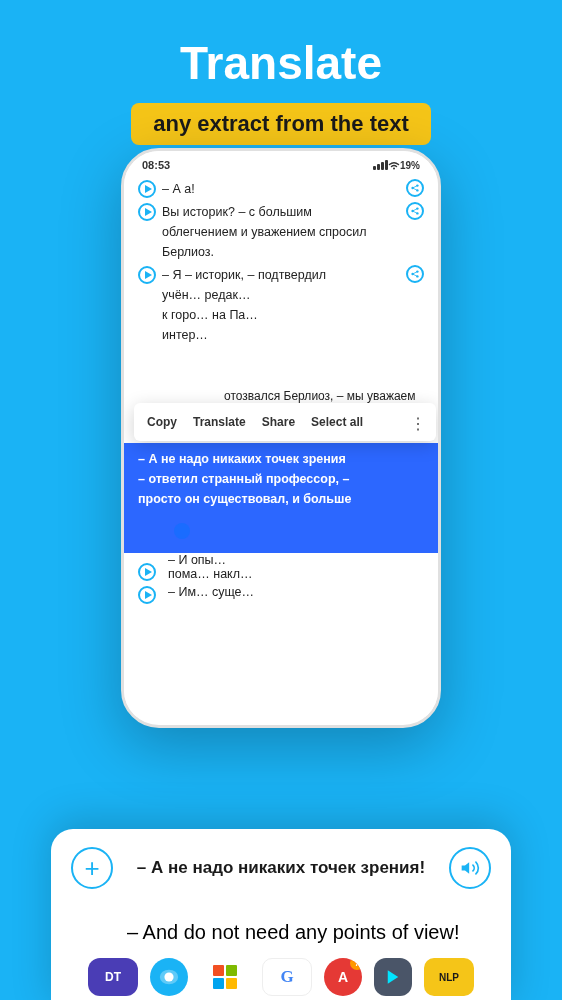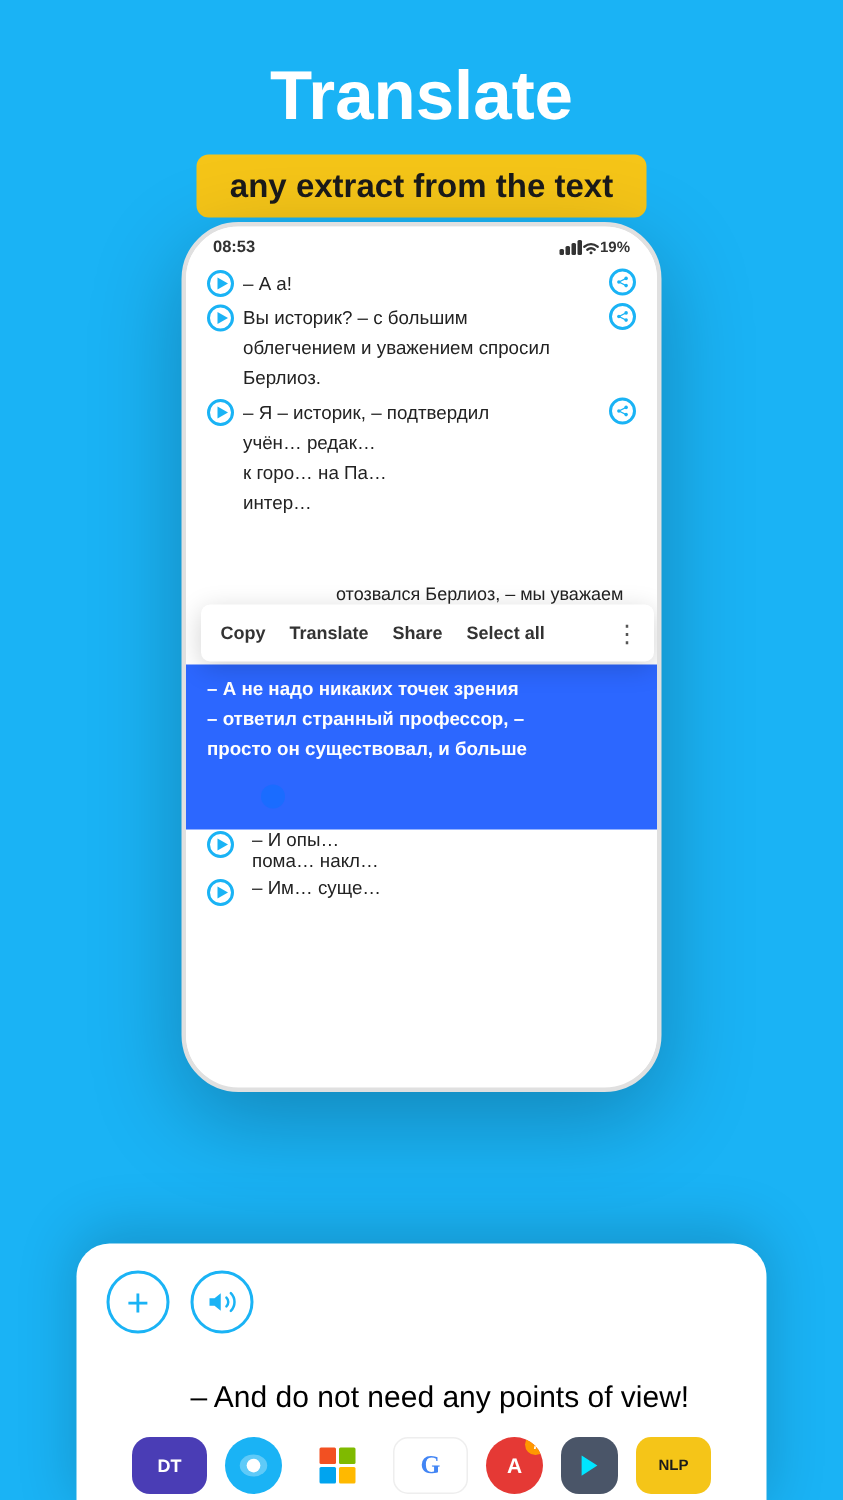--- a/index.html
+++ b/index.html
@@ -403,37 +403,38 @@
       <div class="blue-text-region"></div>
       <div class="blue-text-content">
         – А не надо никаких точек зрения<br>
         – ответил странный профессор, –<br>
         просто он существовал, и больше
       </div>
 
       <div class="cursor-dot"></div>
 
       <div style="position:absolute;top:378px;left:14px;right:14px;z-index:4;font-size:12.5px;color:#222;">
-        <div style="display:flex;gap:6px;align-items:flex-start;margin-bottom:4px;">
+        <div style="display:flex;gap:6px;align-items:flex-end;margin-bottom:4px;">
           <div class="play-btn"></div>
           <span>– И опы…<br>пома… накл…</span>
         </div>
         <div style="display:flex;gap:6px;align-items:flex-start;">
           <div class="play-btn"></div>
           <span>– Им… суще…</span>
         </div>
       </div>
 
     </div>
   </div>
 </div>
 
 <div class="translation-card">
   <div class="translation-card-inner">
     <div class="card-add-btn">+</div>
+    <div class="card-text">– А не надо никаких точек зрения!</div>
     <div class="card-speaker-btn">
       <svg width="20" height="20" viewBox="0 0 24 24" fill="none">
         <path d="M11 5L6 9H2v6h4l5 4V5z" fill="#1ab3f5"></path>
         <path d="M19.07 4.93a10 10 0 010 14.14" stroke="#1ab3f5" stroke-width="2" stroke-linecap="round"></path>
         <path d="M15.54 8.46a5 5 0 010 7.07" stroke="#1ab3f5" stroke-width="2" stroke-linecap="round"></path>
       </svg>
     </div>
   </div>
   <div class="card-translation">– And do not need any points of view!</div>
   <div class="card-apps">

